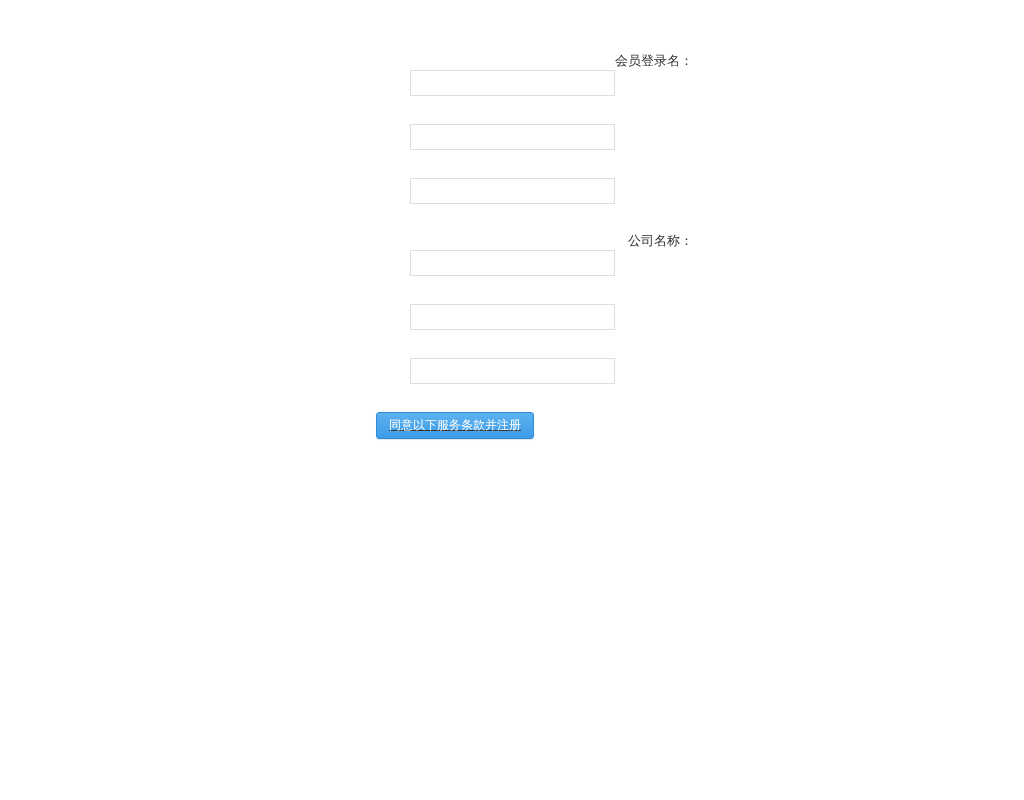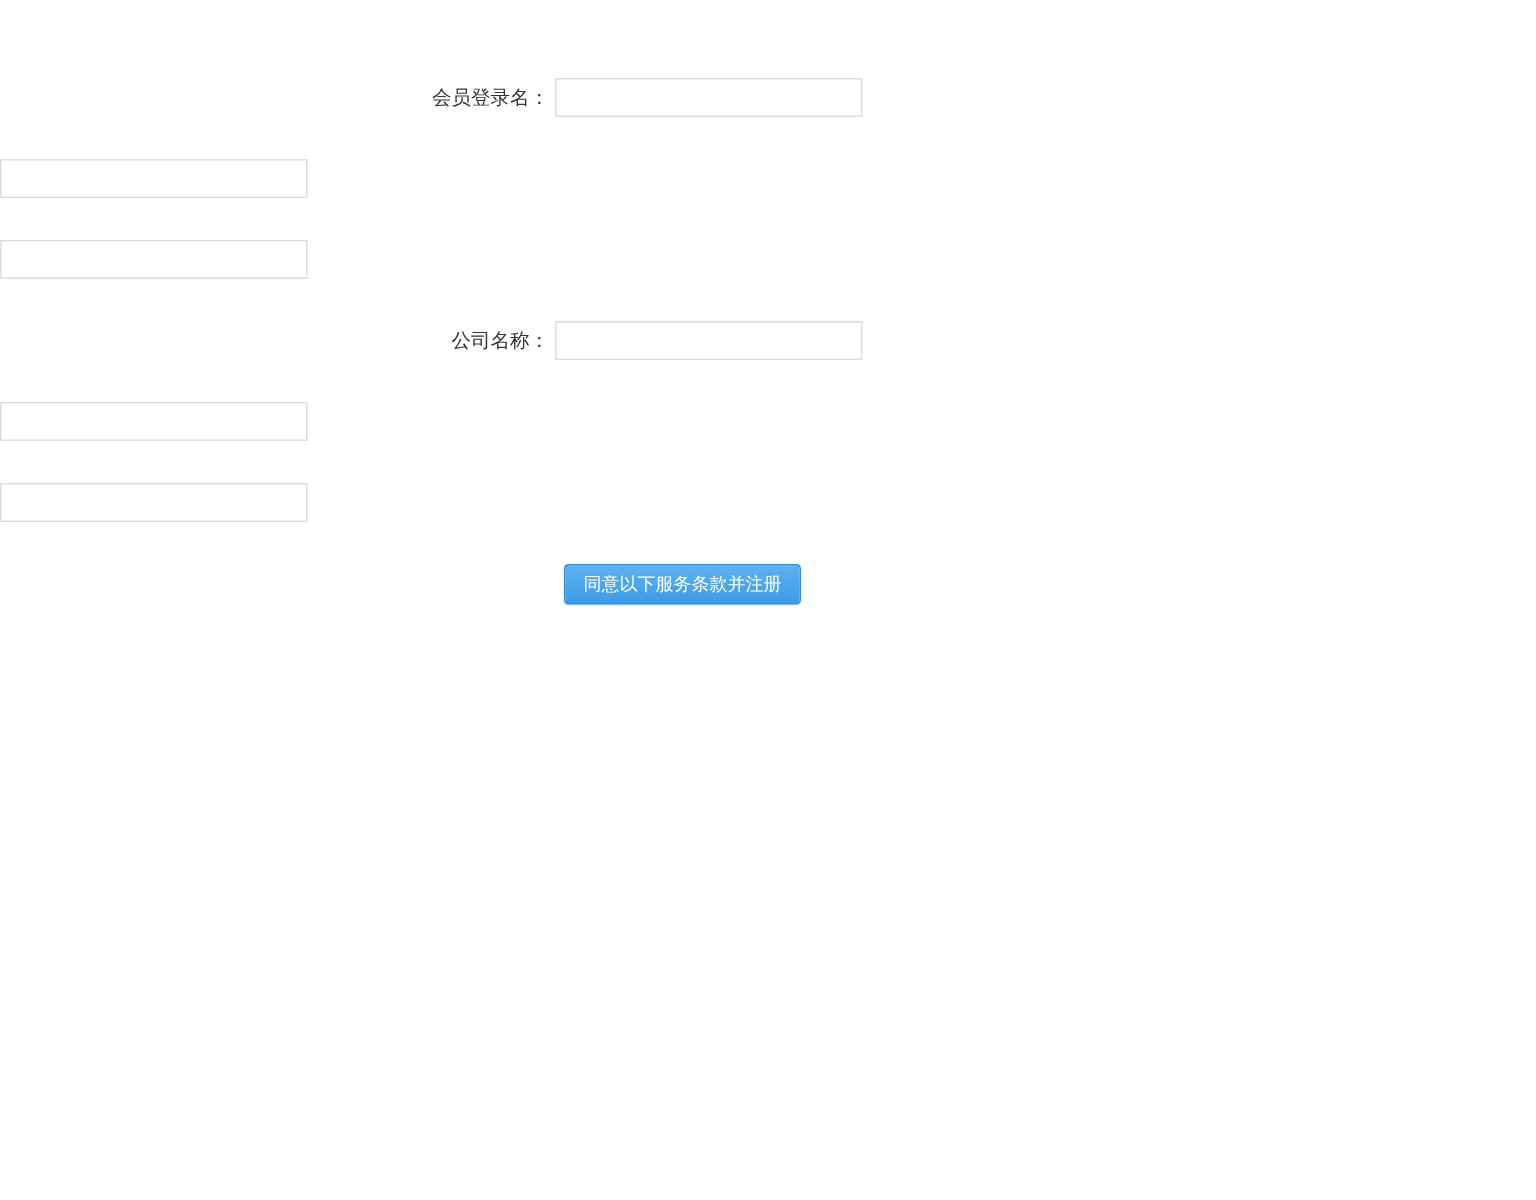--- a/index.html
+++ b/index.html
@@ -15,40 +15,42 @@
       width: 1024px;
       height: 800px;
     }
     .form-container {
       padding-top: 52px;
     }
     .form-row {
       display: flex;
       align-items: center;
       margin-bottom: 28px;
+      flex-direction: column;
     }
     .form-label {
       width: 370px;
       text-align: right;
       padding-right: 4px;
       color: #333;
       font-size: 13px;
     }
     .form-input {
       width: 205px;
       height: 26px;
       border: 1px solid #ddd;
       background: #fff;
       padding: 0 6px;
       font-size: 13px;
       outline: none;
     }
     .button-row {
       display: flex;
       margin-top: 4px;
+      text-decoration: underline;
     }
     .button-spacer {
       width: 376px;
     }
     .submit-button {
       background: linear-gradient(to bottom, #5db2ef, #3d9be8);
       border: 1px solid #2e8bd8;
       border-radius: 3px;
       color: #fff;
       font-size: 12px;

